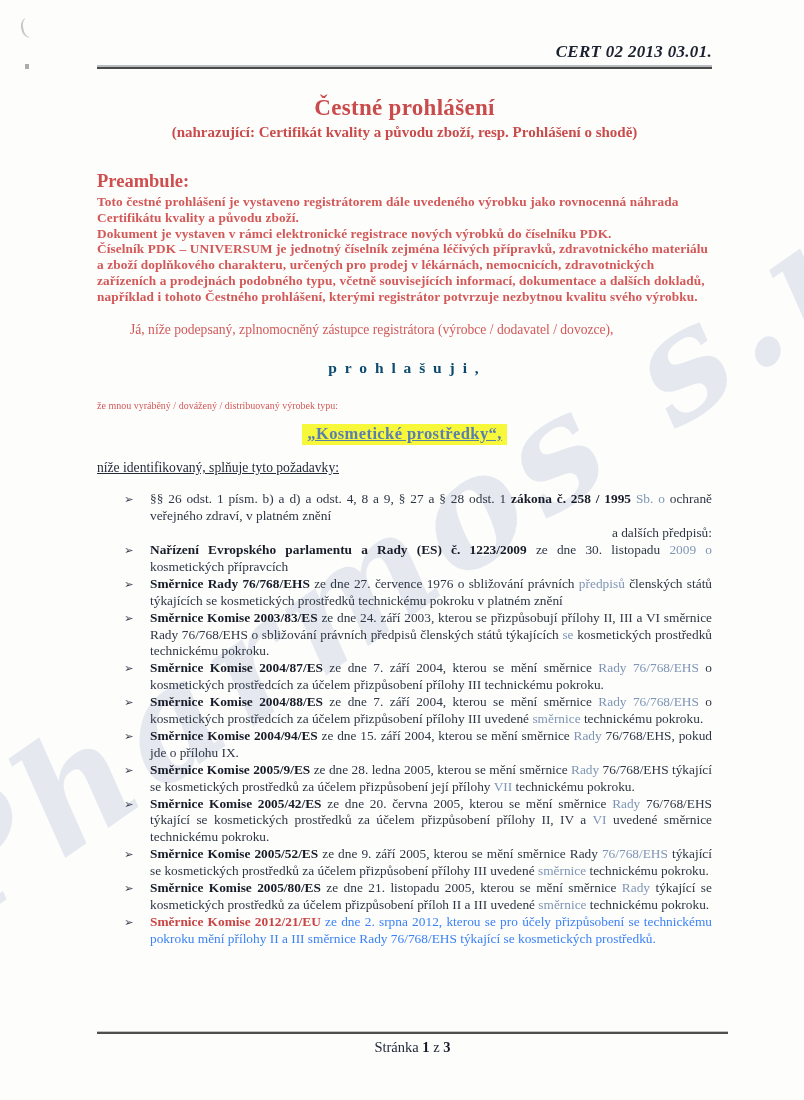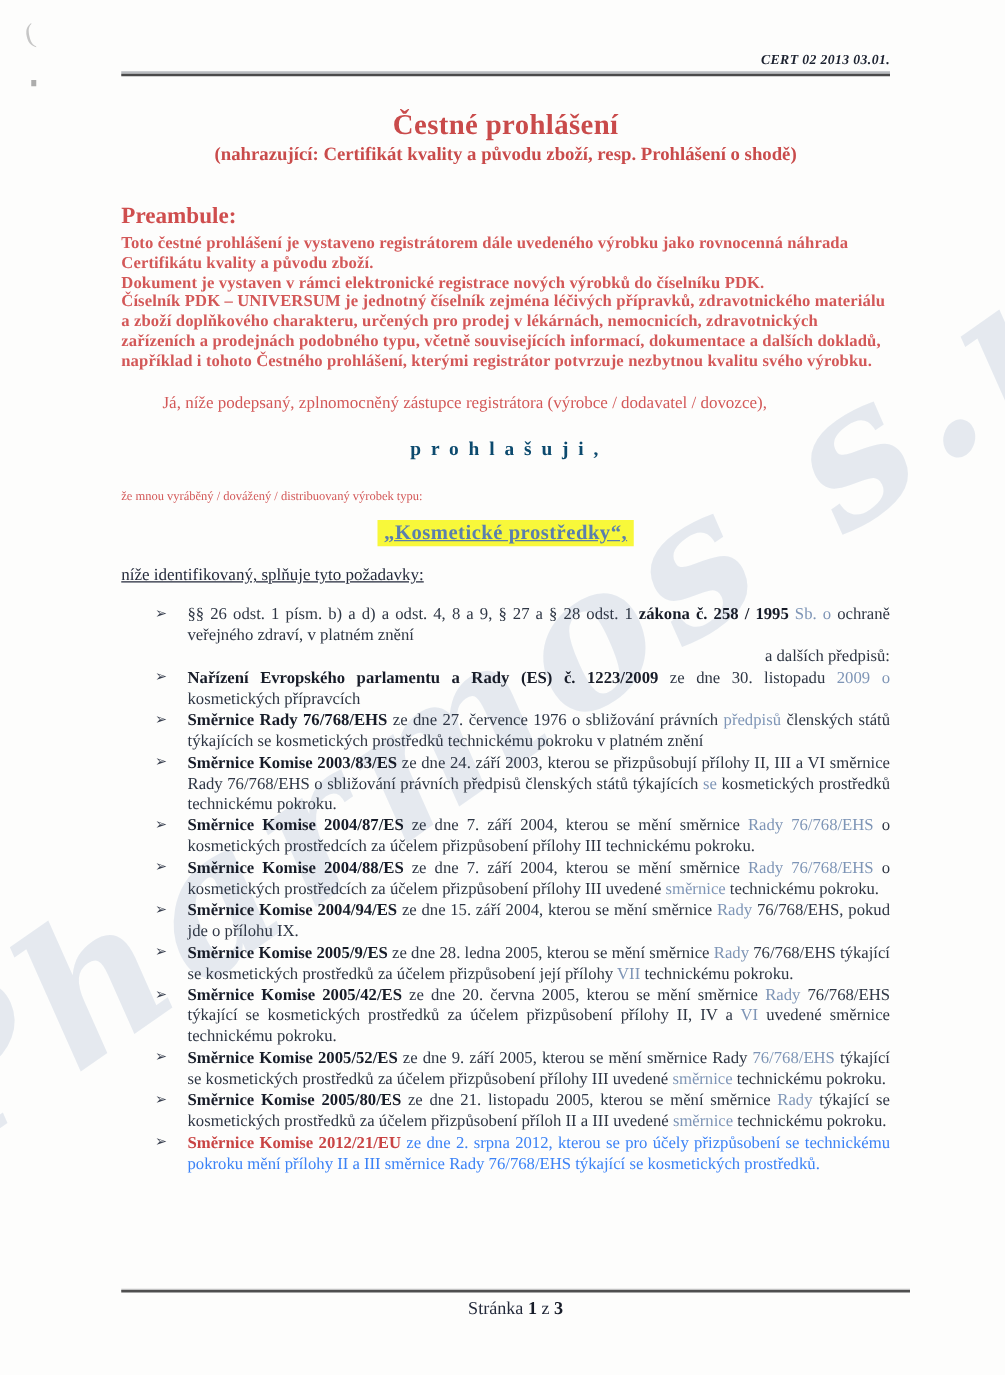--- a/index.html
+++ b/index.html
@@ -25,21 +25,21 @@
     color:#b4c2d6;opacity:.32;
     pointer-events:none;
   }
   
   .artifact{position:absolute;z-index:1;color:#9a9a9a;}
   .artifact.paren{top:14px;left:20px;font-size:22px;transform:rotate(-12deg);opacity:.55;}
   .artifact.dot{top:64px;left:25px;width:4px;height:5px;background:#8a8a8a;opacity:.7;}
   
   .doc-code{
     text-align:right;font-style:italic;font-weight:bold;
-    font-size:11px;color:#1c2230;letter-spacing:.3px;
+    font-size:17px;color:#1c2230;letter-spacing:.3px;
   }
   .rule-top{
     margin-top:5px;height:2px;background:#4a4a4a;
     box-shadow:0 -2px 0 #b9bcc0;
   }
   
   .doc-title{
     margin-top:26px;text-align:center;
     font-size:23px;font-weight:bold;color:#c94b4b;letter-spacing:.3px;
   }

